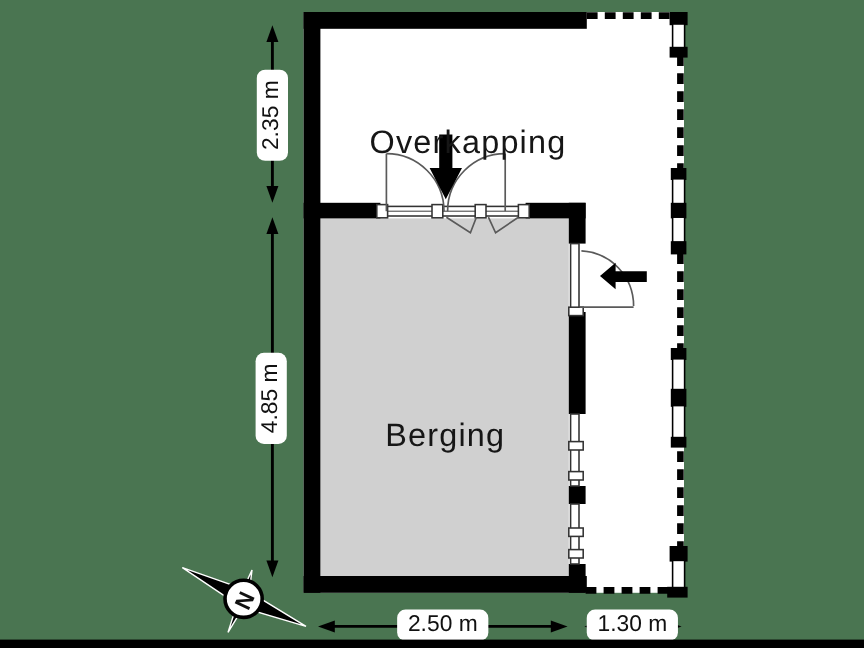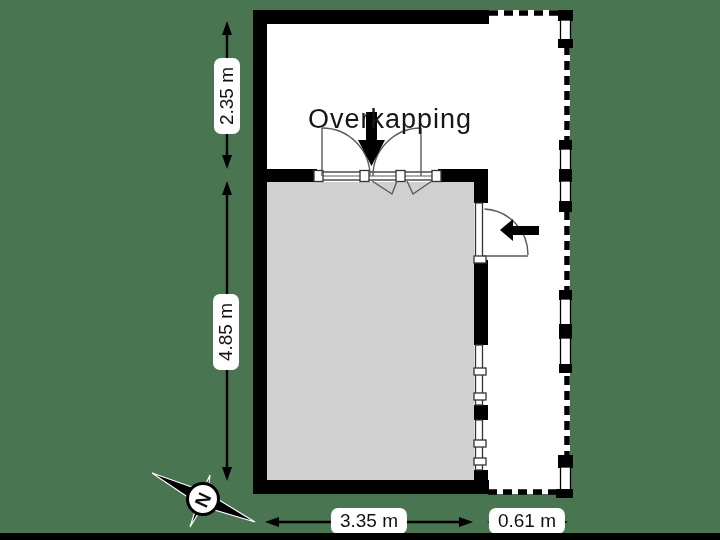--- a/index.html
+++ b/index.html
@@ -146,20 +146,21 @@
 
     <g>
       <polygon points="152,473 206,492 255,522 201,506" fill="#000" stroke="#fff" stroke-width="1.2"></polygon>
       <polygon points="210,475 207,499 190,527 199,499" fill="#000" stroke="#fff" stroke-width="1.2"></polygon>
       <circle cx="203" cy="499" r="15.5" fill="#fff" stroke="#000" stroke-width="3"></circle>
       <text transform="translate(203,500) rotate(115)" text-anchor="middle" dominant-baseline="central" font-family="Liberation Sans, sans-serif" font-size="19" font-weight="700" fill="#111">N</text>
     </g>
   </svg>
 
   <div class="txt room-label" style="left:390px;top:89px;">Overkapping</div>
+  <div class="txt room-label" style="left:371px;top:333px;">Berging</div>
 
   <div class="txt tag vert" style="left:227px;top:96px;">2.35 m</div>
   <div class="txt tag vert" style="left:226px;top:332px;">4.85 m</div>
-  <div class="txt tag" style="left:369px;top:521px;">3.35 m</div>
-  <div class="txt tag" style="left:527px;top:521px;">0.61 m</div>
+  <div class="txt tag" style="left:369px;top:521px;">2.50 m</div>
+  <div class="txt tag" style="left:527px;top:521px;">1.30 m</div>
 
   <div class="bottom-bar"></div>
 </div>
 
 </body></html>

